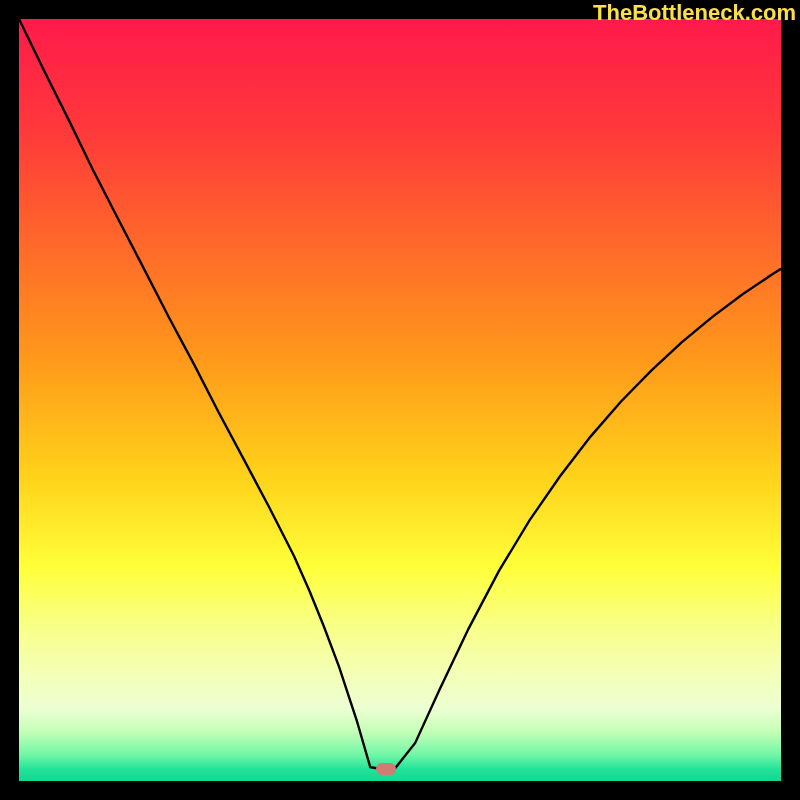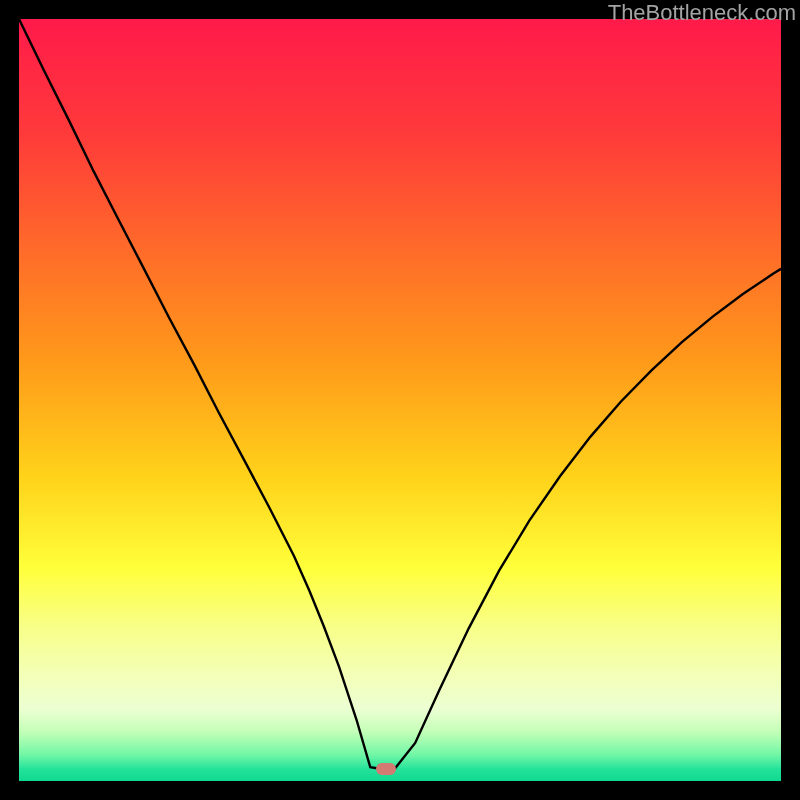--- a/index.html
+++ b/index.html
@@ -24,23 +24,23 @@
     left: 0;
     top: 0;
     width: 762px;
     height: 762px;
     
   }
   .watermark {
     position: absolute;
     top: 0px;
     right: 4px;
-    color: #a3a3a3;
+    color: #fde047;
     font-size: 22px;
-    font-weight: 400;
+    font-weight: 700;
     z-index: 10;
     pointer-events: none;
   }
   svg.curve {
     position: absolute;
     left: 0;
     top: 0;
     width: 762px;
     height: 762px;
     overflow: visible;

